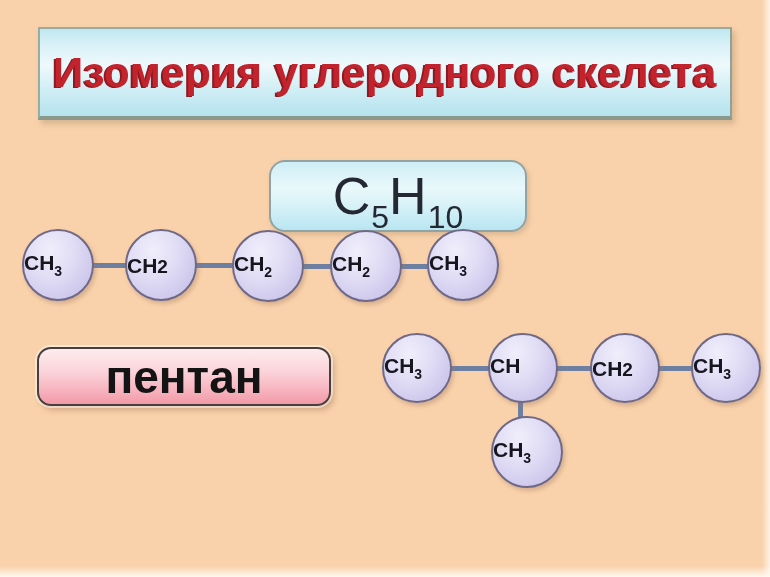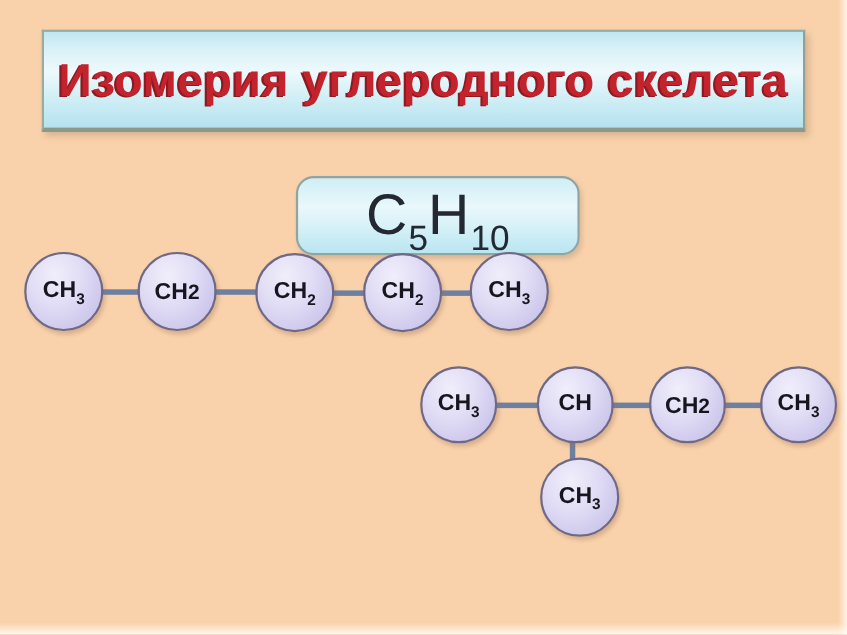--- a/index.html
+++ b/index.html
@@ -37,21 +37,21 @@
     margin-top:36px;
   }
   .formula-text{font-size:52px;font-weight:400;color:#232833;letter-spacing:1px;line-height:1;}
   .formula-text .fsub{font-size:32px;display:inline-block;transform:translateY(14px);letter-spacing:0;}
 
   
   .atom{
     position:absolute;border-radius:50%;box-sizing:border-box;
     border:2px solid #6f6886;z-index:2;
     background:radial-gradient(ellipse at 38% 28%,#f0eefb 0%,#e1ddf5 40%,#cec8ec 75%,#c1bae5 100%);
-    display:flex;align-items:center;justify-content:center;
+    display:flex;align-items:center;
     box-shadow:2px 3px 4px rgba(150,110,90,0.35);
   }
   .atom-72{width:72px;height:72px;}
   .atom-70{width:70px;height:70px;}
   .atom-label{font-size:21px;font-weight:700;color:#16161f;line-height:1;}
   .atom-label .sub{font-size:14px;vertical-align:-6px;}
   .atom-label .num-full{font-size:19px;}
   .bond{position:absolute;background:#6e80a2;z-index:1;}
   .bond-h{height:5px;}
   .bond-v{width:5px;}
@@ -111,20 +111,23 @@
   <div class="atom atom-72 c3">
     <span class="atom-label"><span>CH</span><span class="sub">2</span></span>
   </div>
   <div class="atom atom-72 c4">
     <span class="atom-label"><span>CH</span><span class="sub">2</span></span>
   </div>
   <div class="atom atom-72 c5">
     <span class="atom-label"><span>CH</span><span class="sub">3</span></span>
   </div>
 
+  <div class="name-box pentane-label">
+    <span class="name-text">пентан</span>
+  </div>
 
   <div class="bond bond-h j1"></div>
   <div class="bond bond-h j2"></div>
   <div class="bond bond-h j3"></div>
   <div class="bond bond-v jv"></div>
 
   <div class="atom atom-70 b1">
     <span class="atom-label"><span>CH</span><span class="sub">3</span></span>
   </div>
   <div class="atom atom-70 b2">

